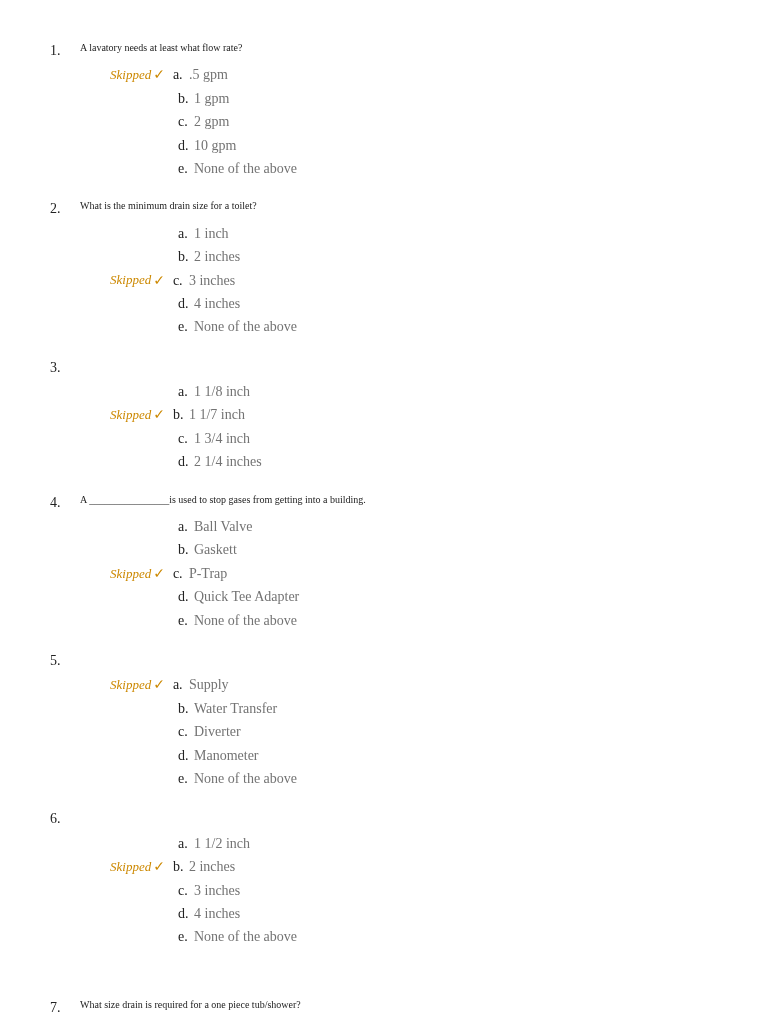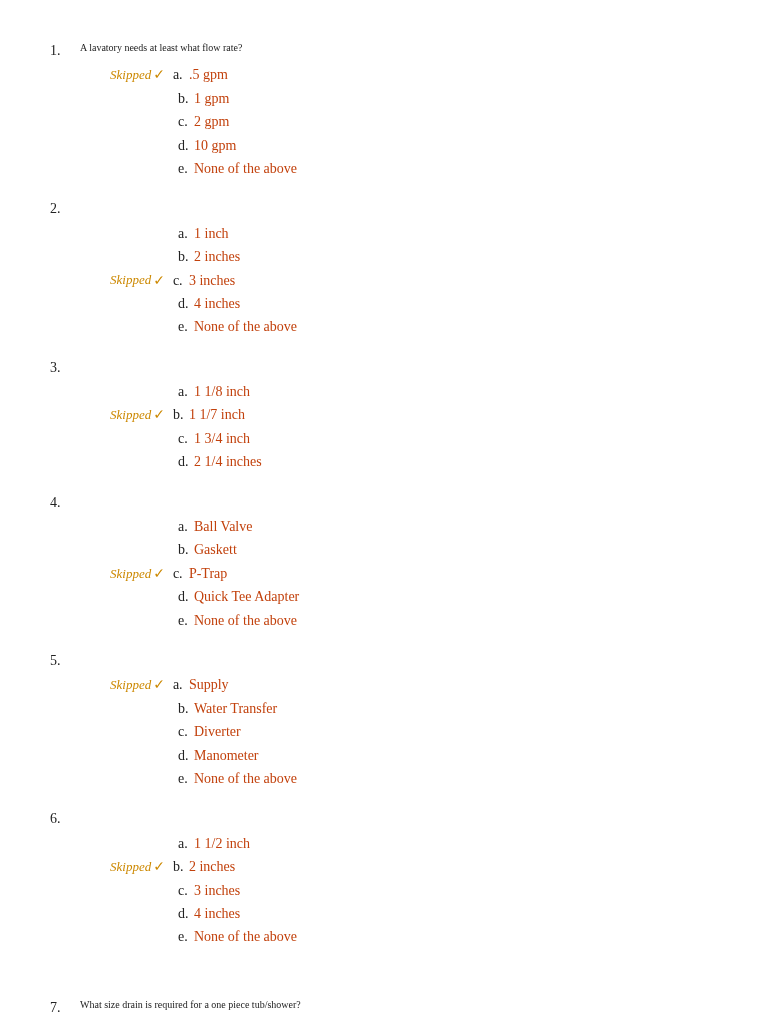--- a/index.html
+++ b/index.html
@@ -36,21 +36,21 @@
       margin-bottom: 1px;
       min-height: 20px;
     }
     .option-label {
       min-width: 16px;
       font-size: 14px;
       color: #222;
     }
     .option-text {
       font-size: 14px;
-      color: #c2410c;
+      color: #737373;
     }
     .skipped-badge {
       display: flex;
       align-items: center;
       margin-right: 4px;
     }
     .skipped-text {
       color: #cc8800;
       font-size: 13px;
       font-style: italic;
@@ -98,20 +98,21 @@
         <div class="option-row">
           <span style="min-width: 68px; display: inline-block;"></span>
           <span class="option-label">e.</span>
           <span class="option-text"> None of the above</span>
         </div>
       </div>
     </div>
     <div class="question-block">
       <div class="question-line">
         <span class="question-number">2.</span>
+        <span class="question-text">What is the minimum drain size for a toilet?</span>
       </div>
       <div class="options">
         <div class="option-row">
           <span style="min-width: 68px; display: inline-block;"></span>
           <span class="option-label">a.</span>
           <span class="option-text"> 1 inch</span>
         </div>
         <div class="option-row">
           <span style="min-width: 68px; display: inline-block;"></span>
           <span class="option-label">b.</span>
@@ -163,20 +164,21 @@
         <div class="option-row">
           <span style="min-width: 68px; display: inline-block;"></span>
           <span class="option-label">d.</span>
           <span class="option-text"> 2 1/4 inches</span>
         </div>
       </div>
     </div>
     <div class="question-block">
       <div class="question-line">
         <span class="question-number">4.</span>
+        <span class="question-text">A ________________is used to stop gases from getting into a building.</span>
       </div>
       <div class="options">
         <div class="option-row">
           <span style="min-width: 68px; display: inline-block;"></span>
           <span class="option-label">a.</span>
           <span class="option-text"> Ball Valve</span>
         </div>
         <div class="option-row">
           <span style="min-width: 68px; display: inline-block;"></span>
           <span class="option-label">b.</span>

